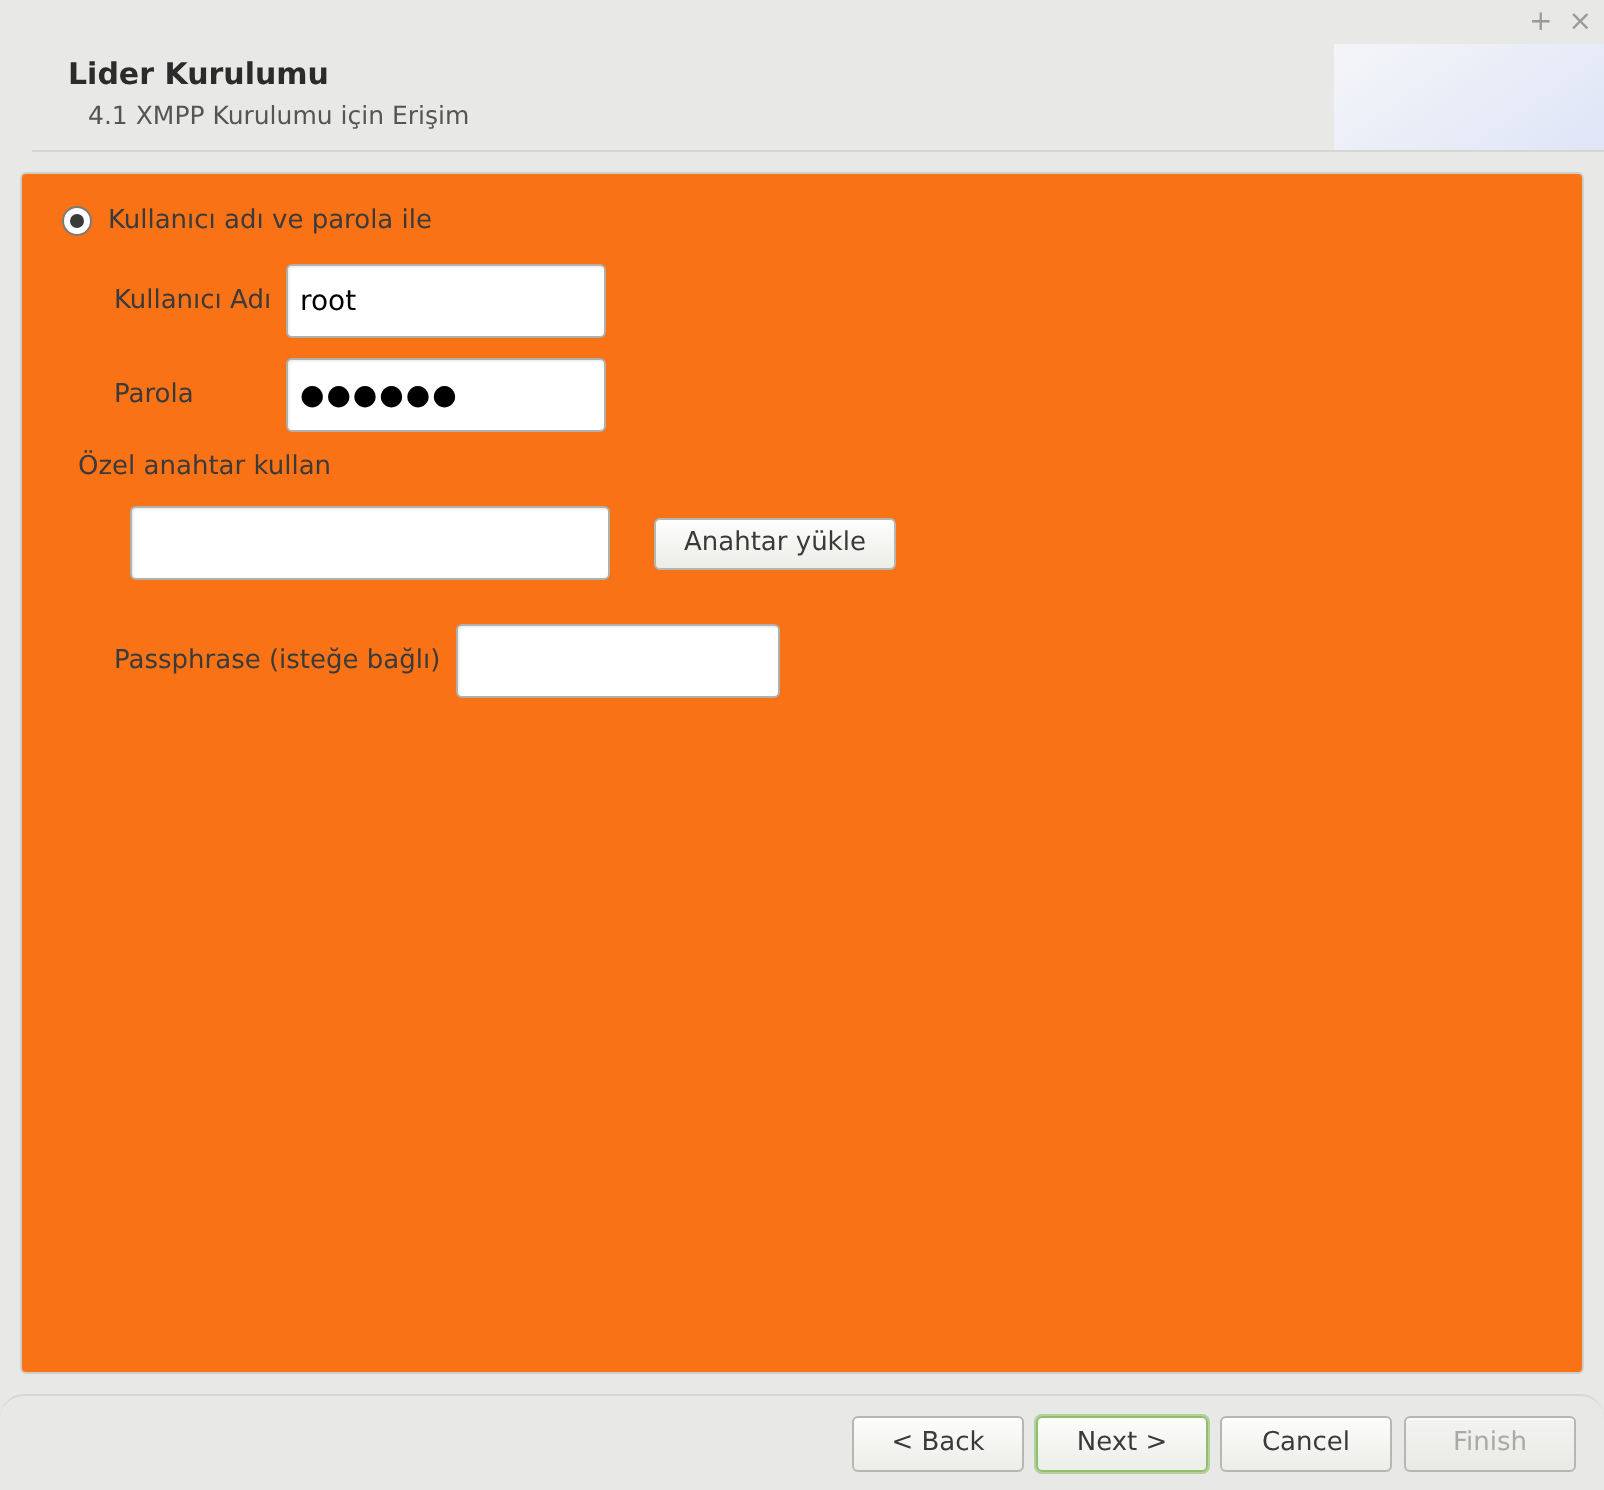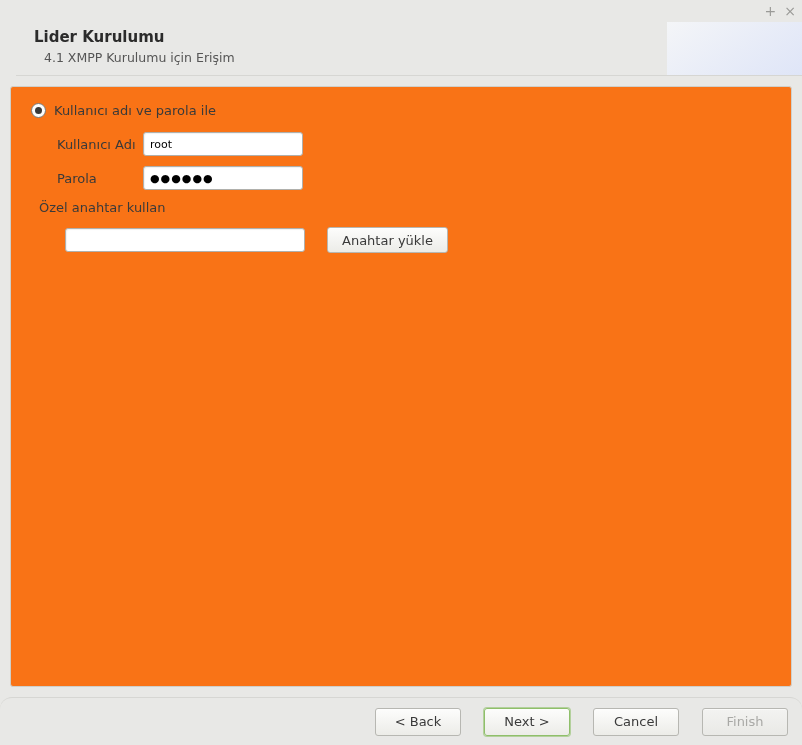--- a/index.html
+++ b/index.html
@@ -107,25 +107,25 @@
     display: flex;
     align-items: center;
     margin-bottom: 10px;
   }
   .form-row label {
     width: 86px;
     font-size: 13px;
     color: #3a3a3a;
   }
   input[type="text"], input[type="password"] {
-    height: 24px;
+    height: 37px;
     border: 1px solid #b0b0ac;
     border-radius: 3px;
     padding: 0 6px;
-    font-size: 11px;
+    font-size: 14px;
     font-family: inherit;
     background: #fff;
     box-sizing: border-box;
     box-shadow: inset 1px 1px 1px rgba(0,0,0,0.06);
   }
   .w160 { width: 160px; }
   .w240 { width: 240px; }
   .w162 { width: 162px; }
   .section-label {
     margin: 8px 0 12px 8px;
@@ -156,21 +156,21 @@
     align-items: center;
     gap: 8px;
     margin-left: 26px;
   }
   .footer {
     height: 48px;
     display: flex;
     justify-content: flex-end;
     align-items: center;
     padding: 0 14px;
-    gap: 23px;
+    gap: 6px;
     background: #e8e8e6;
     border-top: 1px solid #d6d6d3;
     box-sizing: border-box;
     border-radius: 12px;
   }
   .footer .btn {
     min-width: 86px;
     height: 28px;
   }
   .btn.primary {
@@ -221,20 +221,24 @@
         </div>
       </div>
 
       <div class="section-label">Özel anahtar kullan</div>
 
       <div class="key-row">
         <input type="text" class="w240" value="" style="">
         <button class="btn">Anahtar yükle</button>
       </div>
 
+      <div class="passphrase-row">
+        <span>Passphrase (isteğe bağlı)</span>
+        <input type="text" class="w162" value="" style="">
+      </div>
 
     </div>
   </div>
 
   <div class="footer">
     <button class="btn">&lt; Back</button>
     <button class="btn primary">Next &gt;</button>
     <button class="btn">Cancel</button>
     <button class="btn disabled">Finish</button>
   </div>

